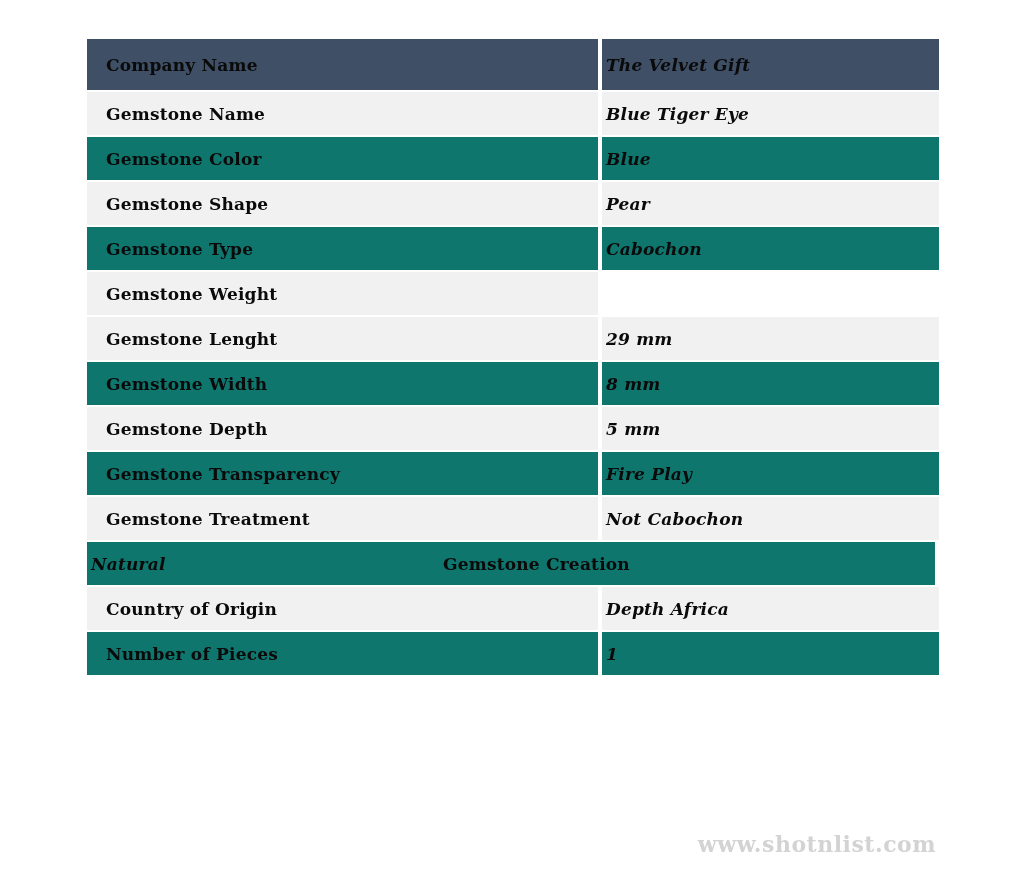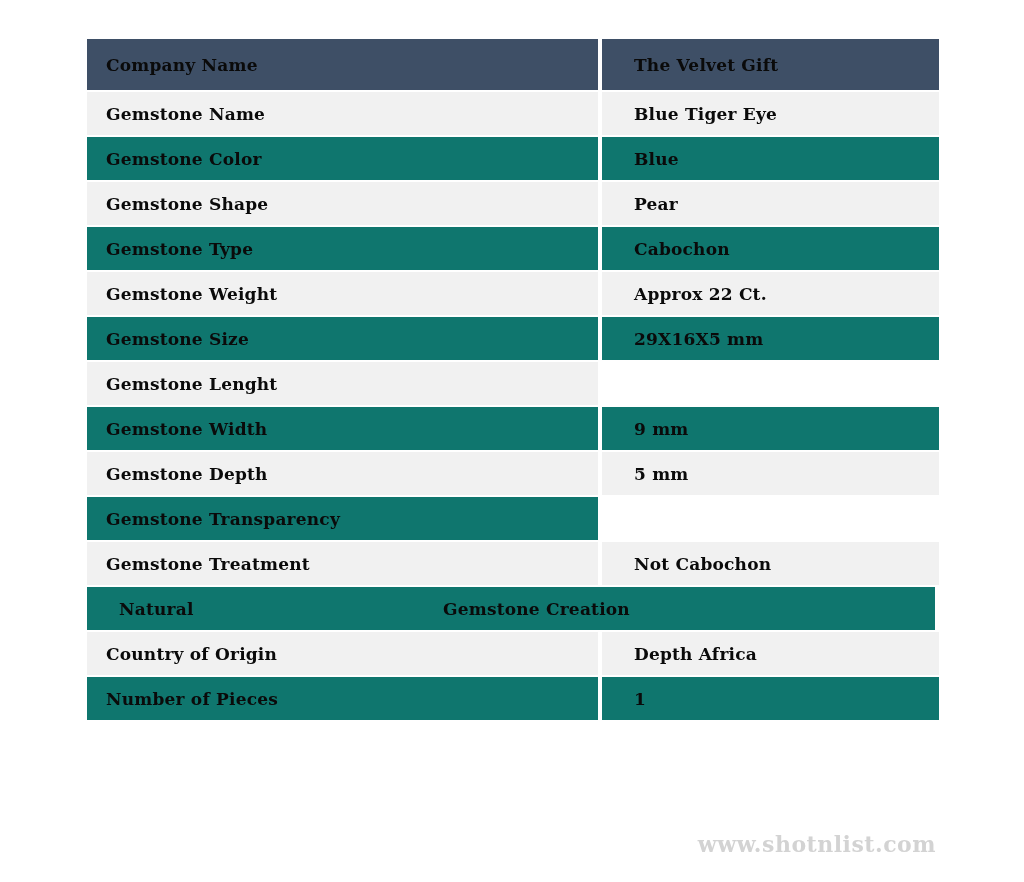--- a/index.html
+++ b/index.html
@@ -32,21 +32,22 @@
     color: #0a0a0a;
     letter-spacing: 0.2px;
   }
   .cell.label {
     width: 511px;
     padding-left: 19px;
     margin-right: 4px;
   }
   .cell.value {
     flex: 1;
-    padding-left: 32px;
+    padding-left: 4px;
+    font-style: italic;
   }
   .row.header { height: 51px; }
   .row.header .cell { background: var(--header-bg, #3e4f66); }
   .row.alt .cell { background: var(--alt-bg, #f1f1f1); }
   .row.plain .cell { background: #0f766e; }
   .watermark {
     position: absolute;
     right: 88px;
     top: 831px;
     font-weight: bold;
@@ -79,44 +80,41 @@
     <div class="cell value">Pear</div>
   </div>
 
   <div class="row plain">
     <div class="cell label">Gemstone Type</div>
     <div class="cell value">Cabochon</div>
   </div>
 
   <div class="row alt">
     <div class="cell label">Gemstone Weight</div>
-    <div class="cell value">Approx 22 Ct.</div>
   </div>
 
-  <div class="row plain">
-    <div class="cell label">Gemstone Size</div>
-    <div class="cell value">29X16X5 mm</div>
-  </div>
 
   <div class="row alt">
     <div class="cell label">Gemstone Lenght</div>
+    <div class="cell value">29 mm</div>
   </div>
 
   <div class="row plain">
     <div class="cell label">Gemstone Width</div>
-    <div class="cell value">9 mm</div>
+    <div class="cell value">8 mm</div>
   </div>
 
   <div class="row alt">
     <div class="cell label">Gemstone Depth</div>
     <div class="cell value">5 mm</div>
   </div>
 
   <div class="row plain">
     <div class="cell label">Gemstone Transparency</div>
+    <div class="cell value">Fire Play</div>
   </div>
 
   <div class="row alt">
     <div class="cell label">Gemstone Treatment</div>
     <div class="cell value">Not Cabochon</div>
   </div>
 
   <div class="row plain">
     <div class="cell value">Natural</div>
     <div class="cell label">Gemstone Creation</div>

